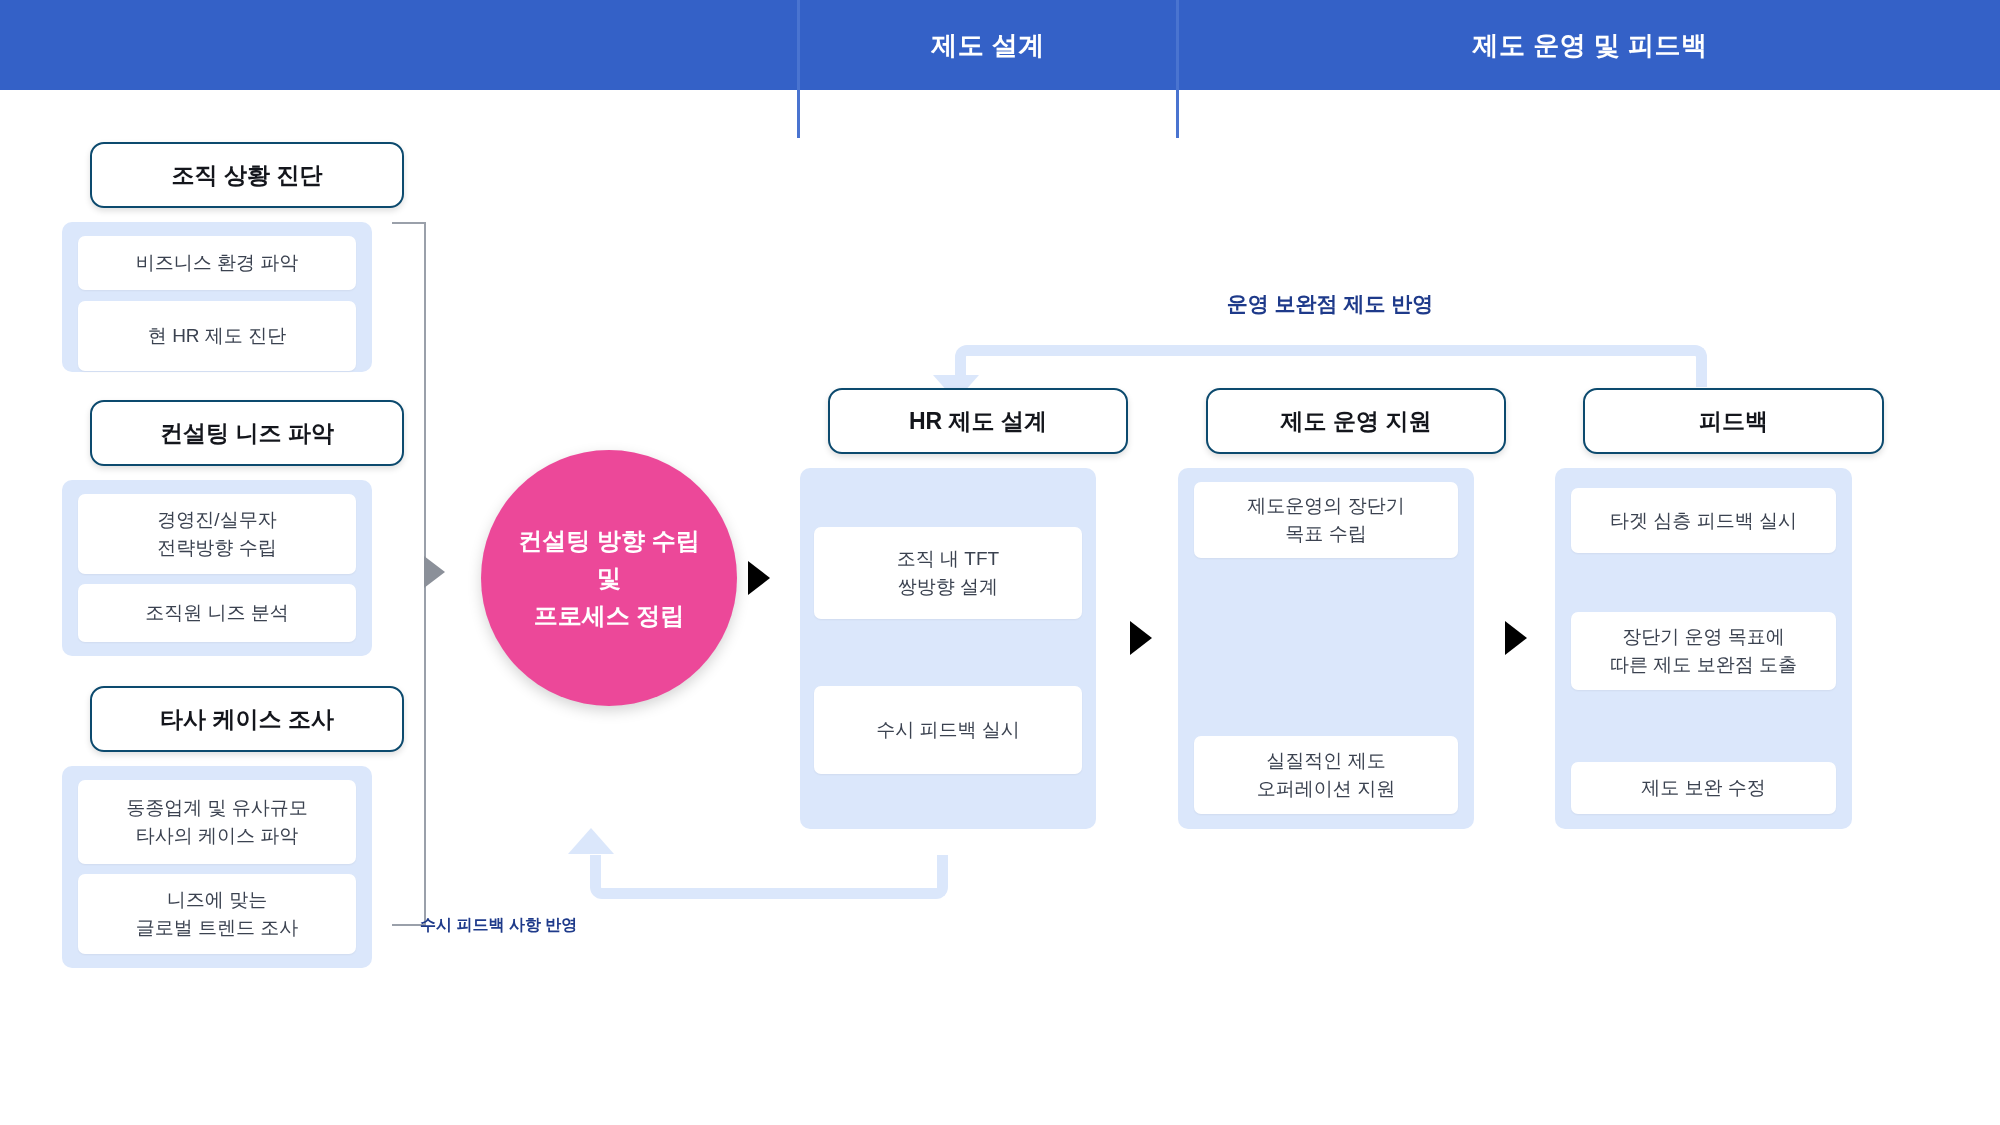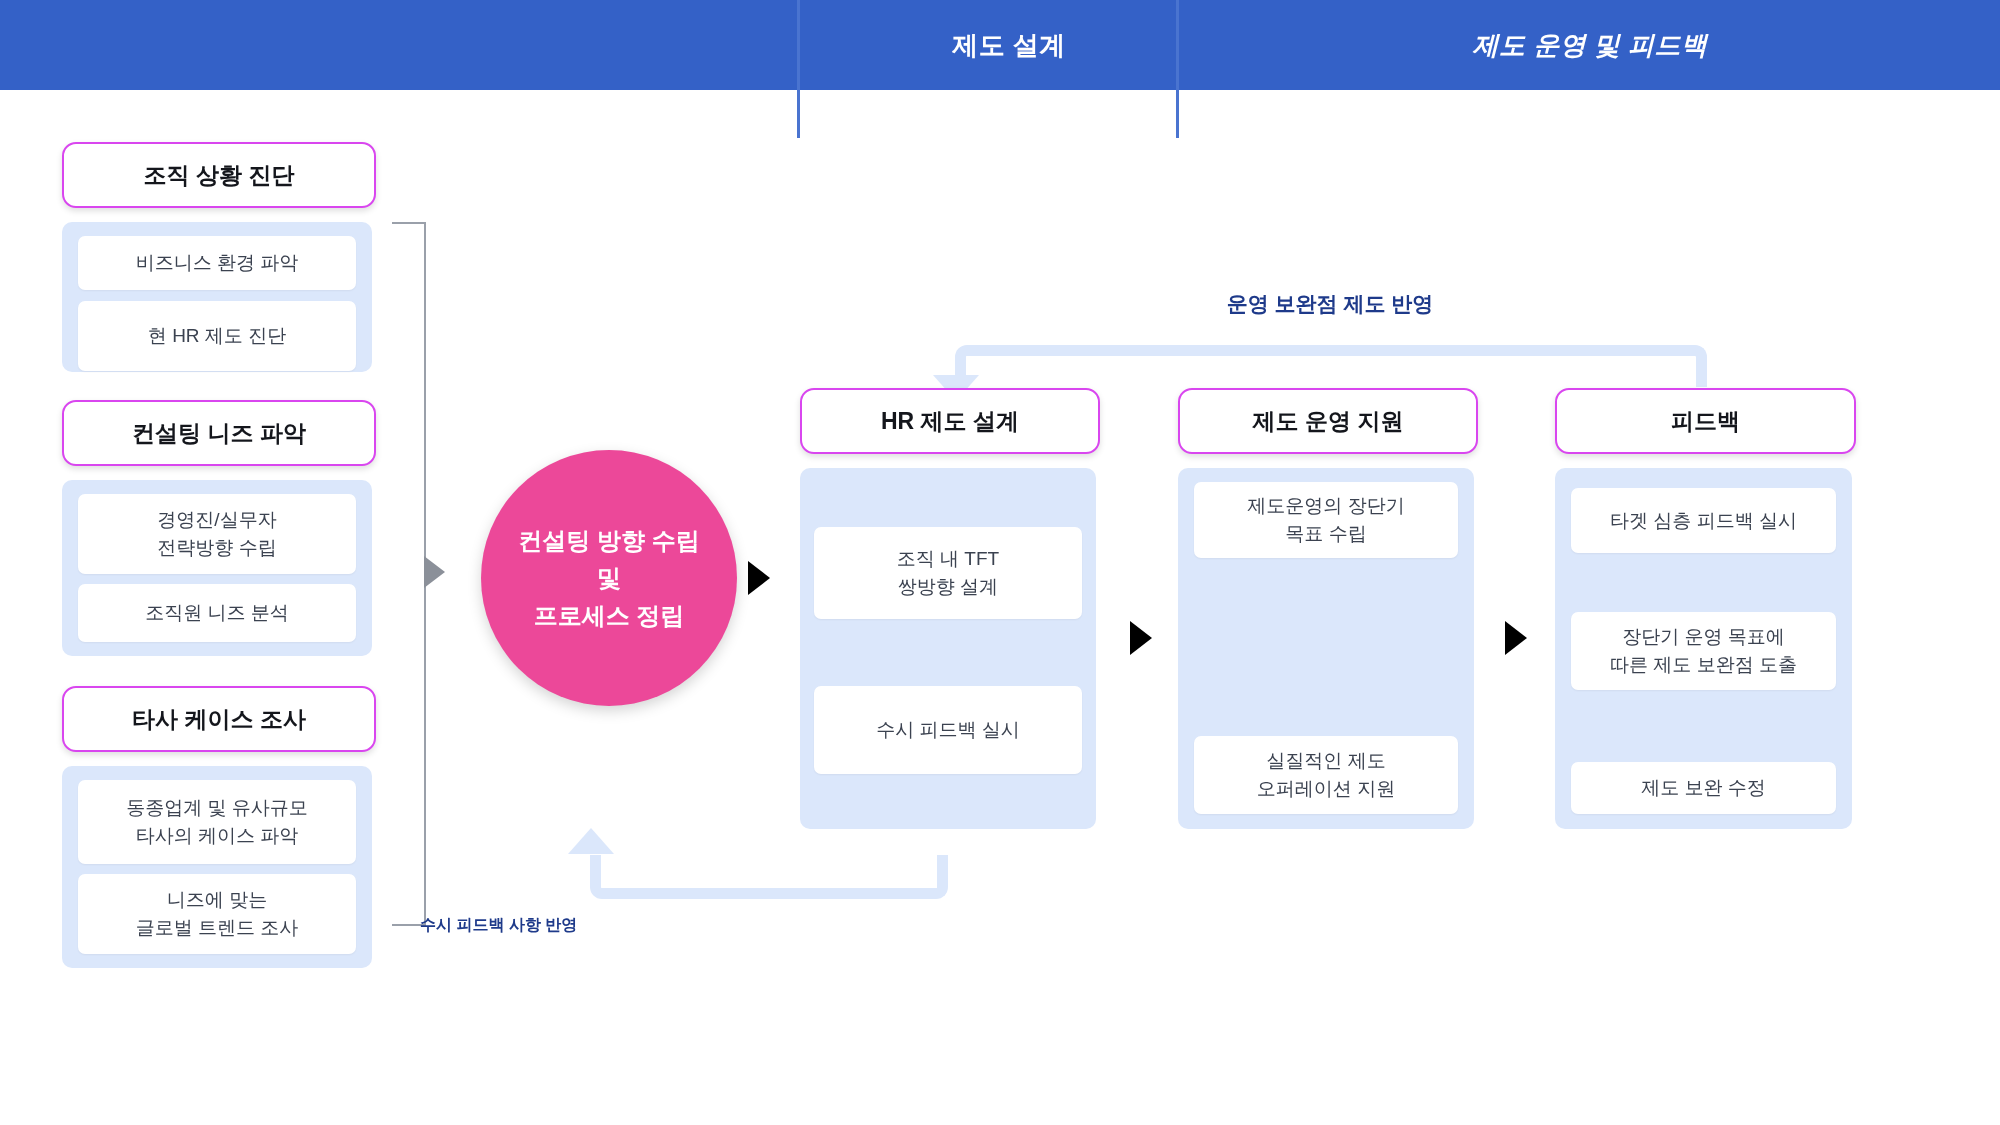--- a/index.html
+++ b/index.html
@@ -16,38 +16,38 @@
     position:absolute;left:0;top:0;width:2000px;height:90px;
     background:#3461c7;
   }
   .hdr-title{
     position:absolute;top:0;height:90px;
     display:flex;align-items:center;justify-content:center;
     color:#ffffff;font-size:26px;font-weight:bold;letter-spacing:.5px;
     white-space:nowrap;
   }
   .hdr-1{left:0;width:798px;}
-  .hdr-2{left:800px;width:376px;padding-left:21px;}
-  .hdr-3{left:1180px;width:820px;font-style:italic;}
+  .hdr-2{left:800px;width:376px;}
+  .hdr-3{left:1180px;width:820px;}
 
   .hdr-divider{
     position:absolute;width:3px;background:#4a74d0;top:0;height:138px;
   }
   .hdr-div-1{left:797px;}
   .hdr-div-2{left:1176px;}
 
   
   .cap-box{
     position:absolute;
     background:#ffffff;
-    border:2px solid #d946ef;
+    border:2px solid #0c4a6e;
     border-radius:14px;
     box-shadow:0 3px 6px rgba(0,0,0,.13);
     display:flex;align-items:center;justify-content:center;
-    color:#14161c;font-size:23px;font-weight:bold;white-space:nowrap;
+    color:#14161c;font-size:23px;font-weight:bold;white-space:nowrap;margin-left:28px;
   }
   .panel{
     position:absolute;
     background:#dbe7fb;
     border-radius:10px;
   }
   .item{
     position:absolute;
     background:#ffffff;
     border-radius:7px;

